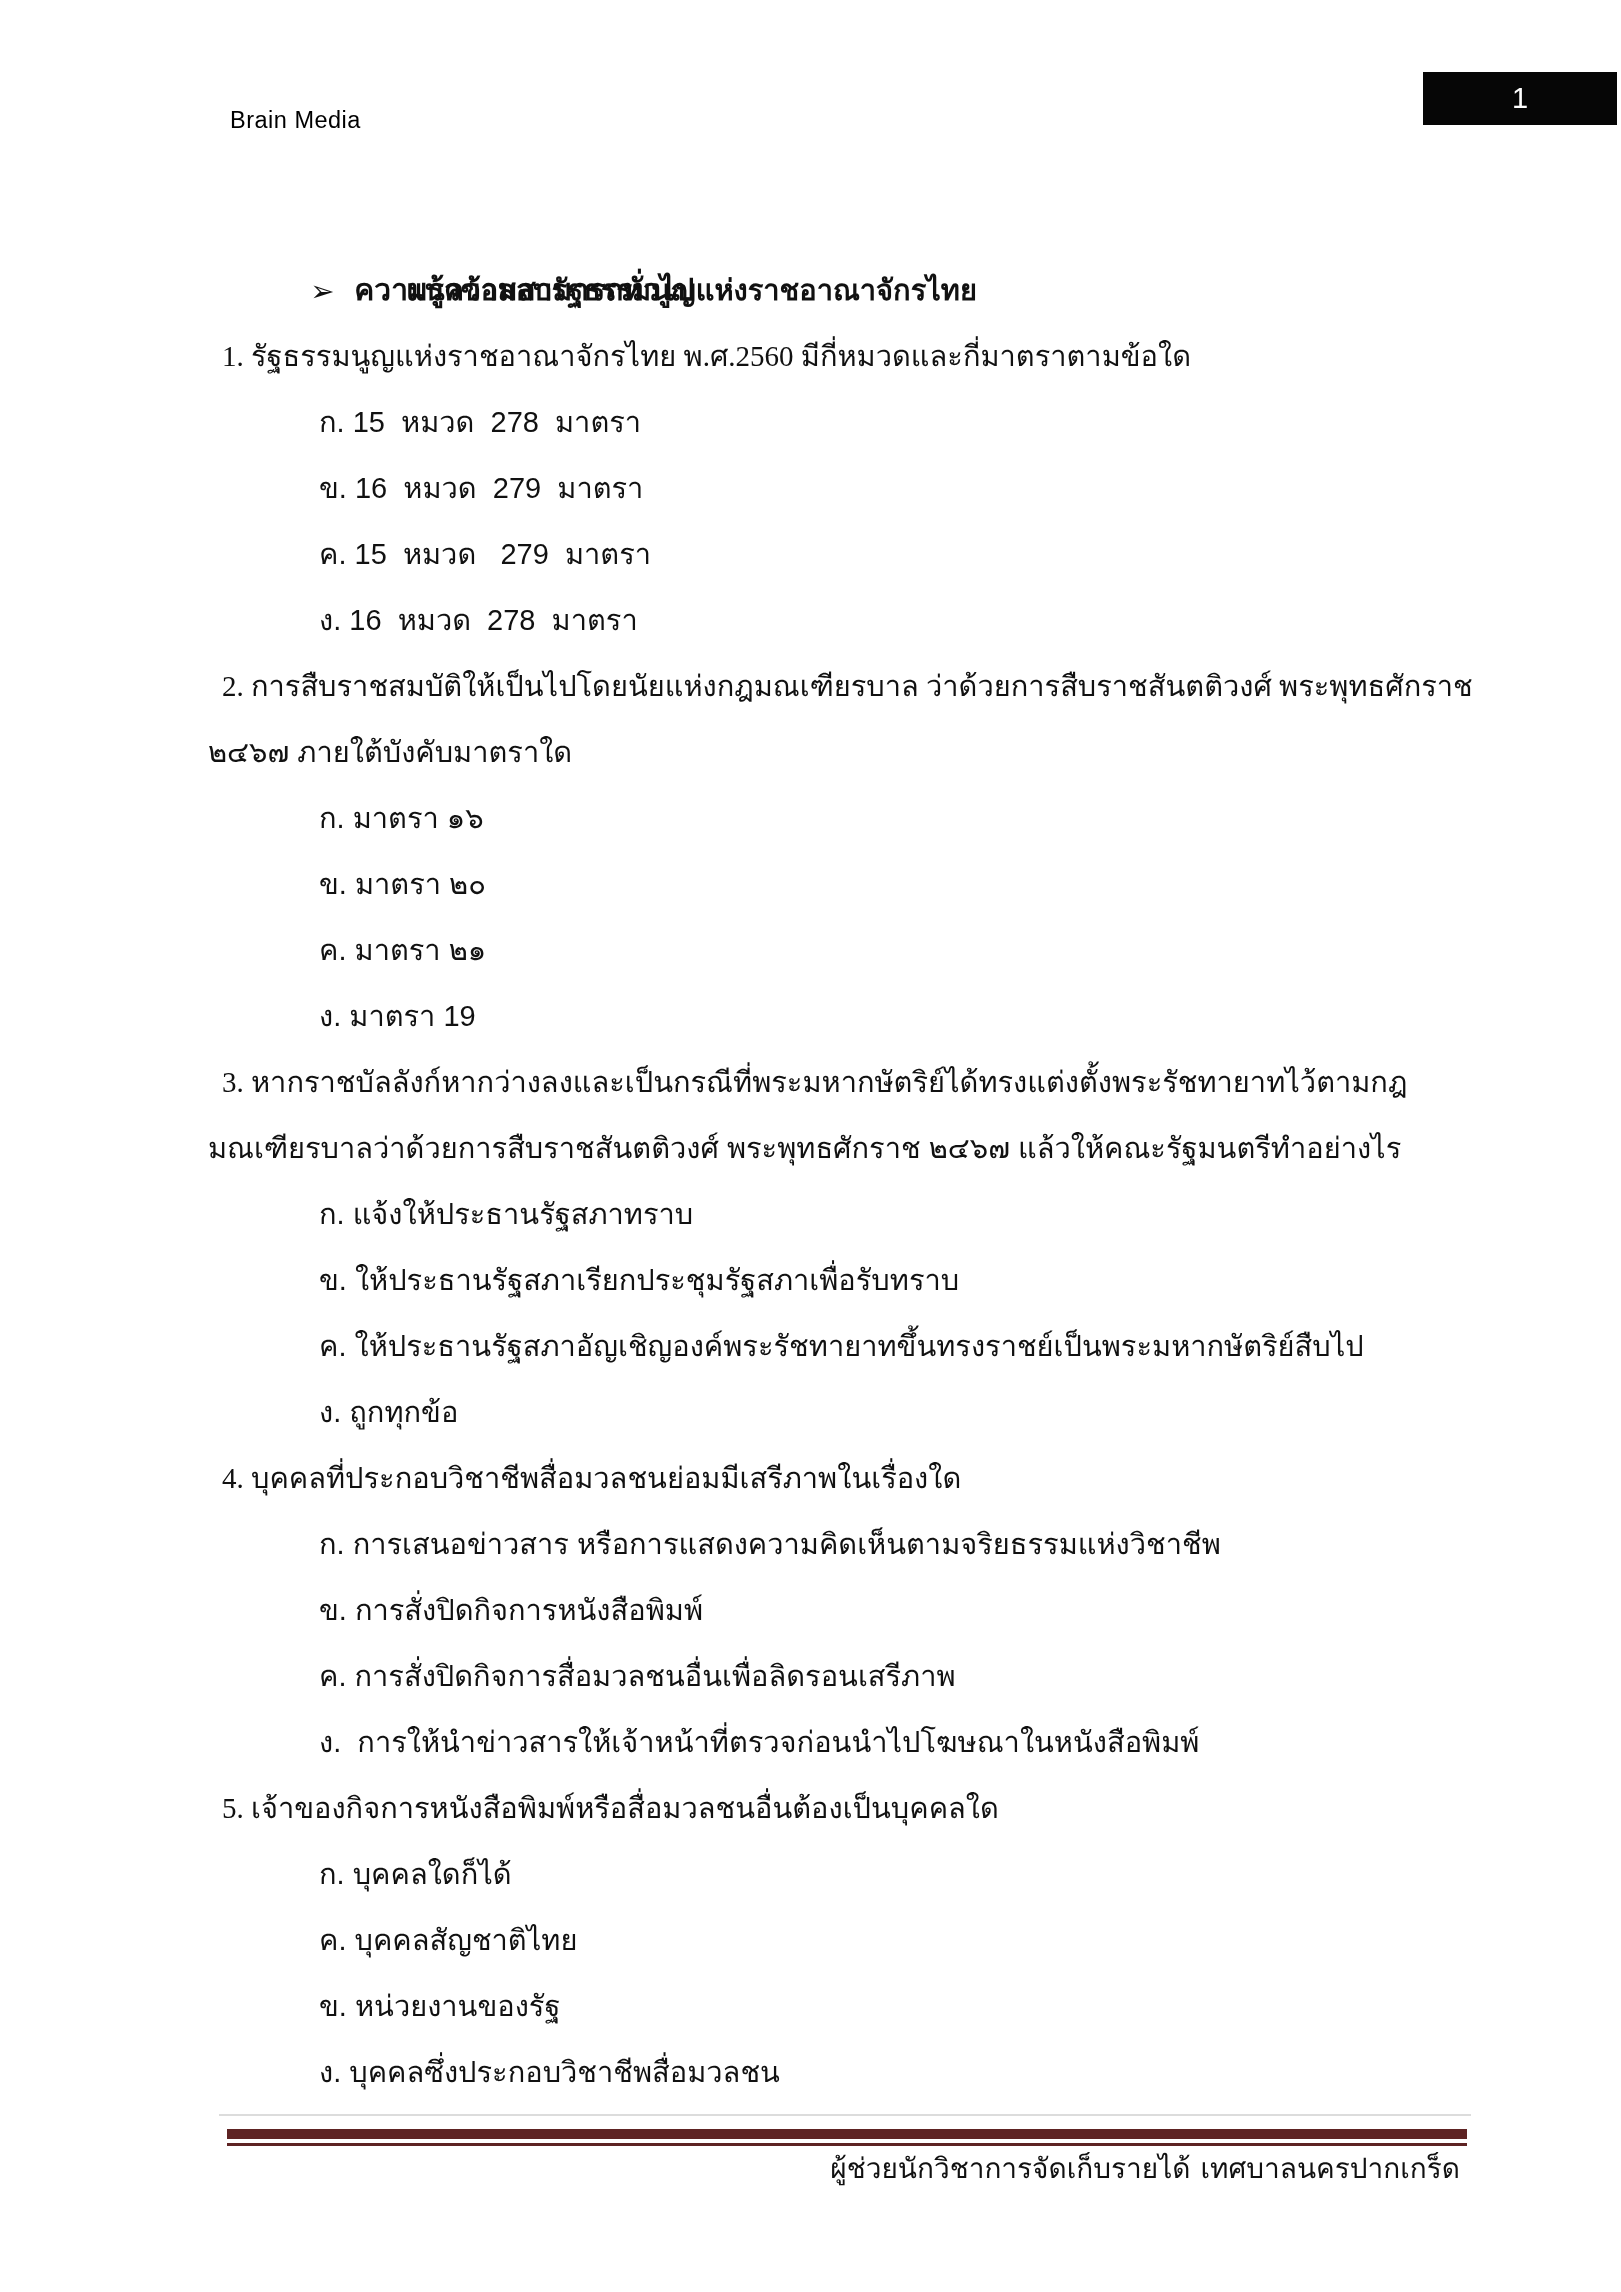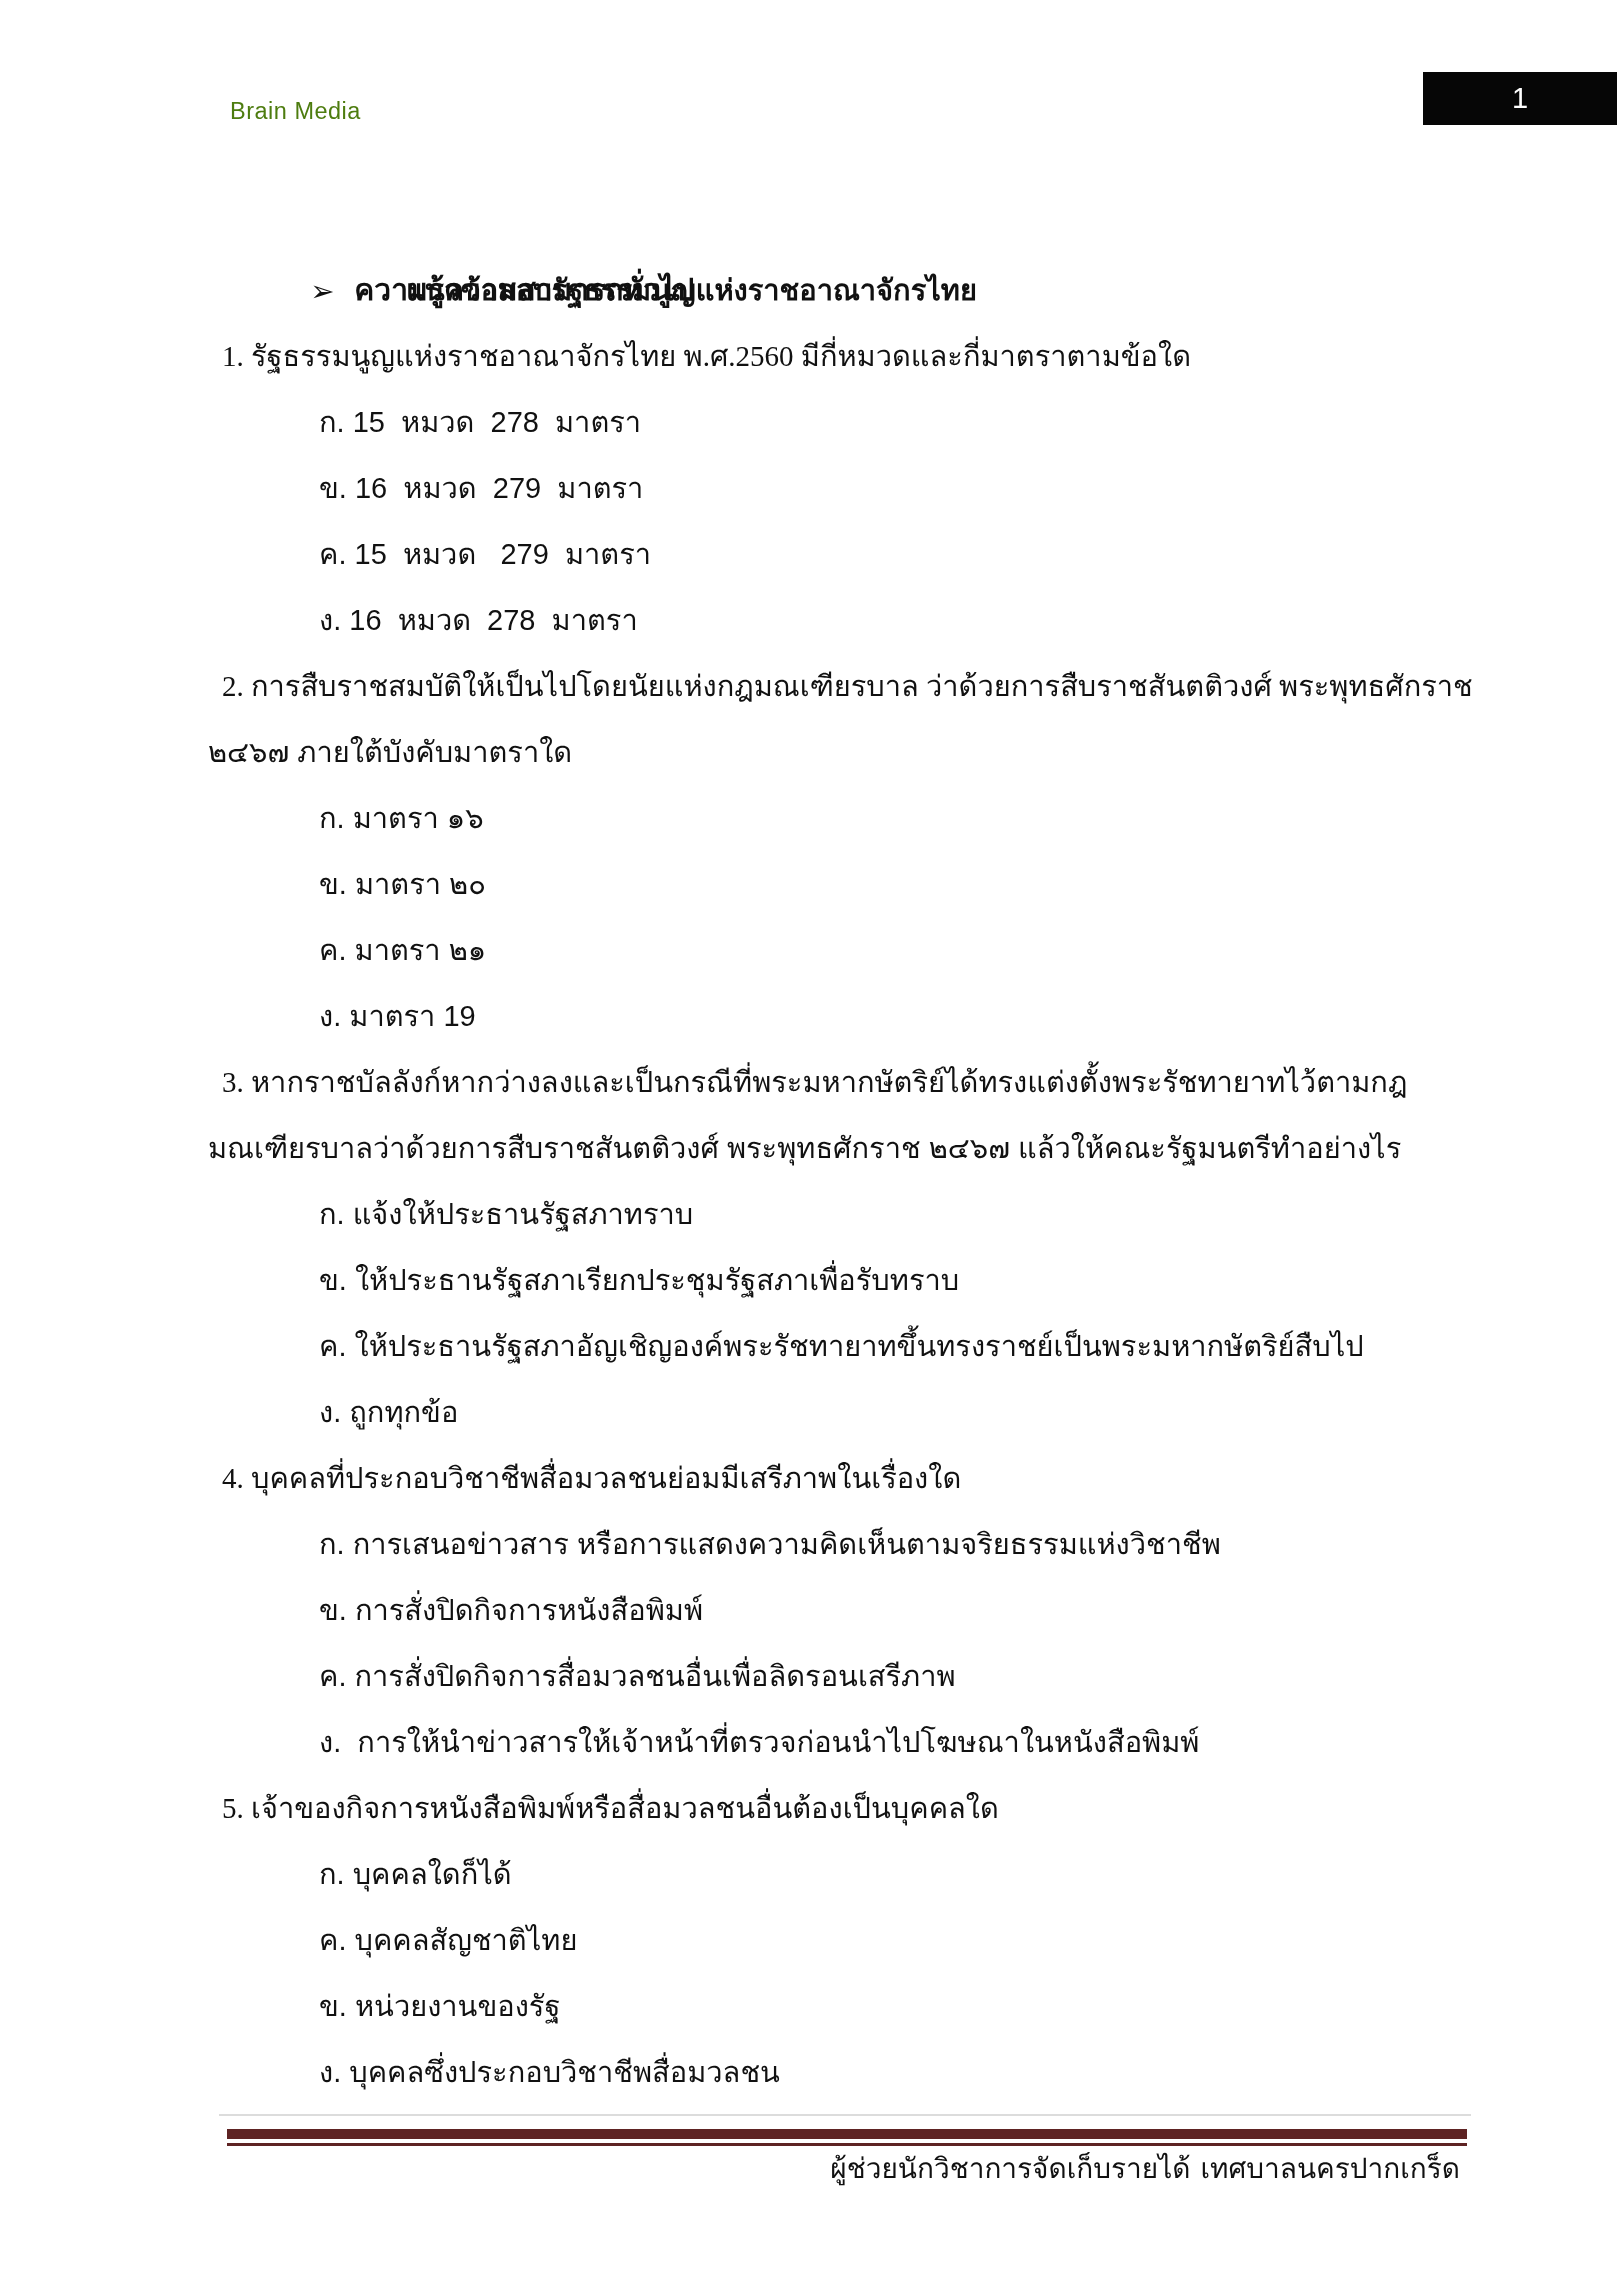--- a/index.html
+++ b/index.html
@@ -5,22 +5,22 @@
   html,body{margin:0;padding:0;}
   body{
     width:1621px;height:2293px;
     background:#ffffff;
     position:relative;
     font-family:"Liberation Sans","DejaVu Sans",sans-serif;
     color:#111;
     overflow:hidden;
   }
   .brand{
-    position:absolute;left:230px;top:98px;
-    font-size:23.5px;color:#4d7c0f;letter-spacing:0.5px;
+    position:absolute;left:230px;top:107px;
+    font-size:23.5px;color:#000000;letter-spacing:0.5px;
     white-space:pre;
   }
   .pagebox{
     position:absolute;left:1423px;top:72px;width:194px;height:53px;
     background:#060606;color:#fff;
     display:flex;align-items:center;justify-content:center;
     font-size:29px;
   }
   .content{
     position:absolute;left:0;top:191px;width:1289px;

